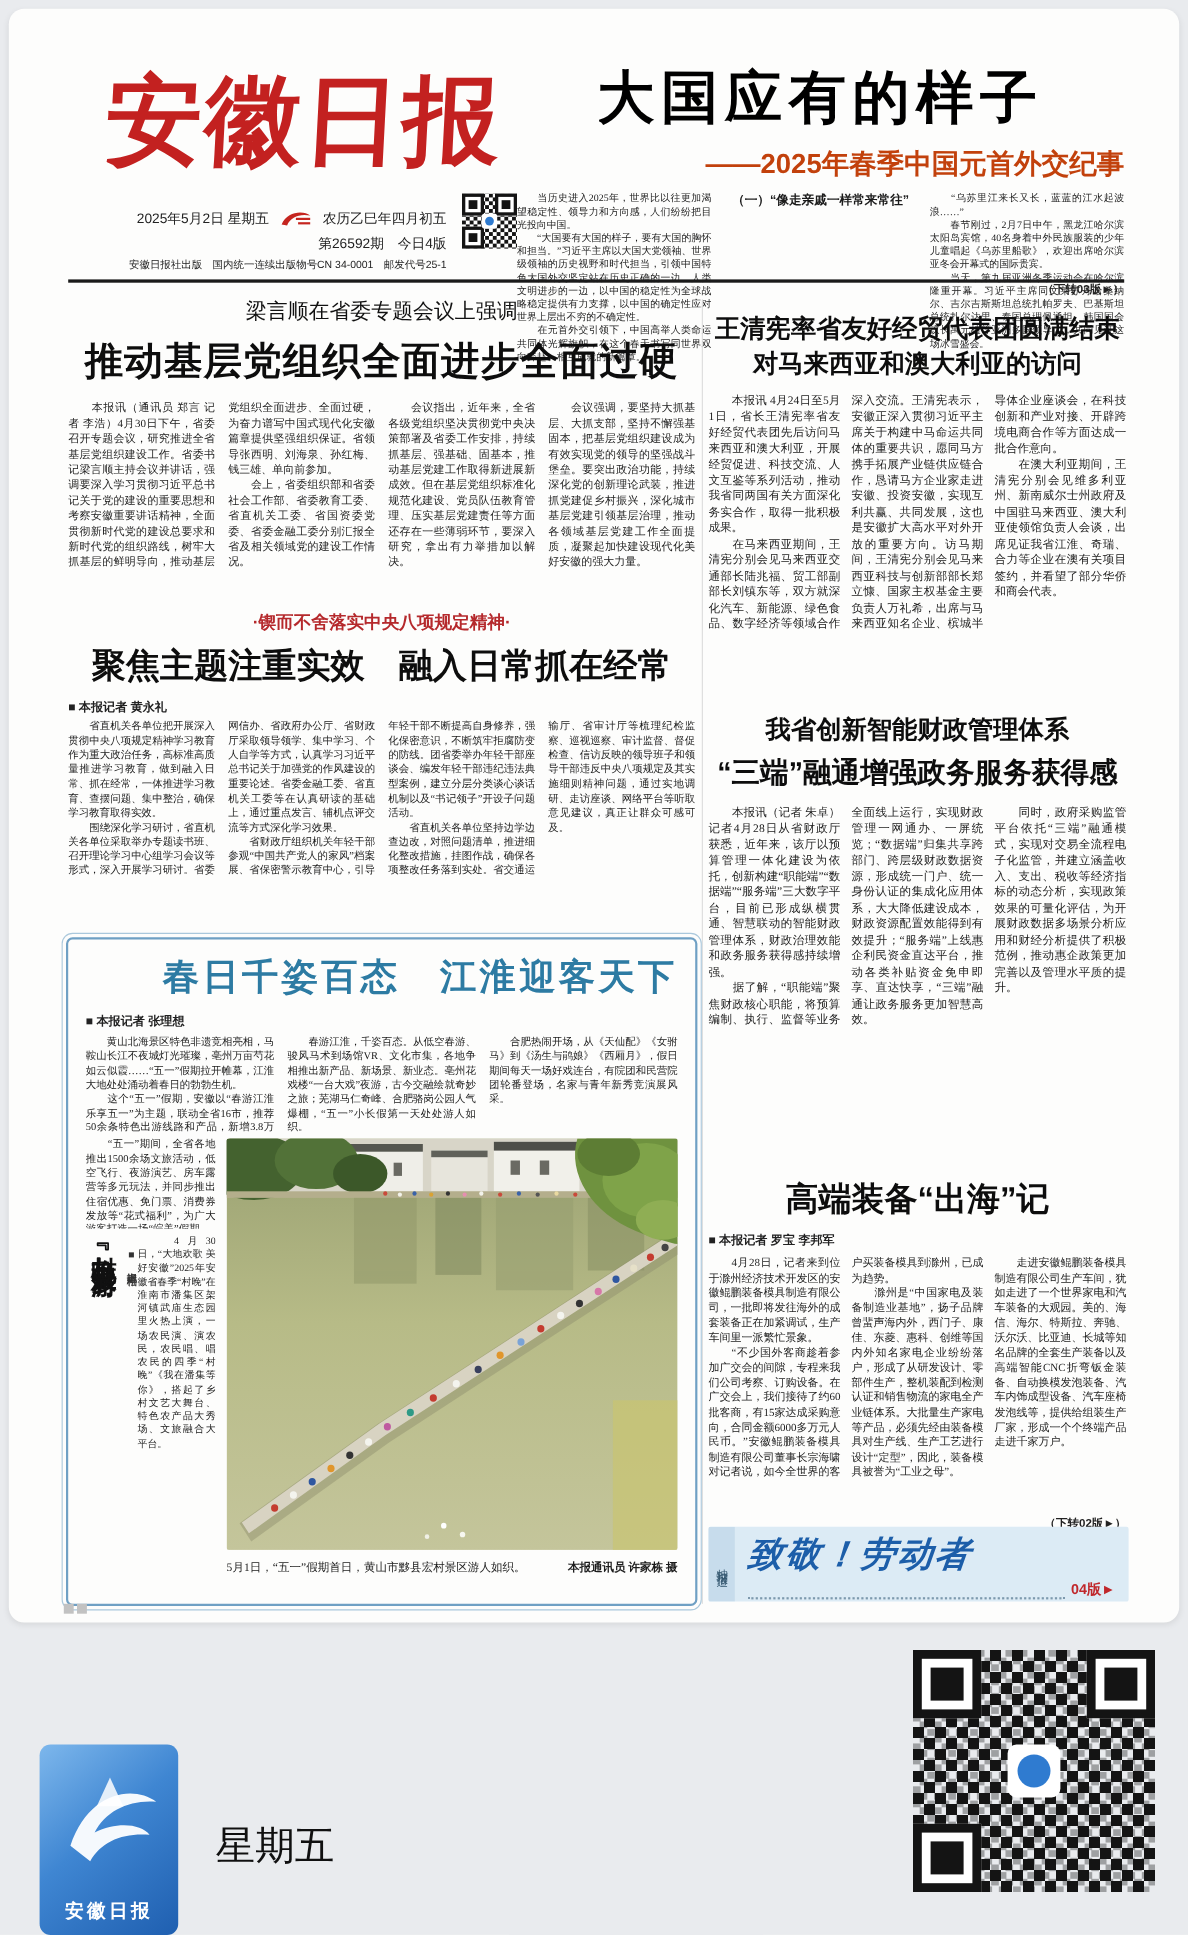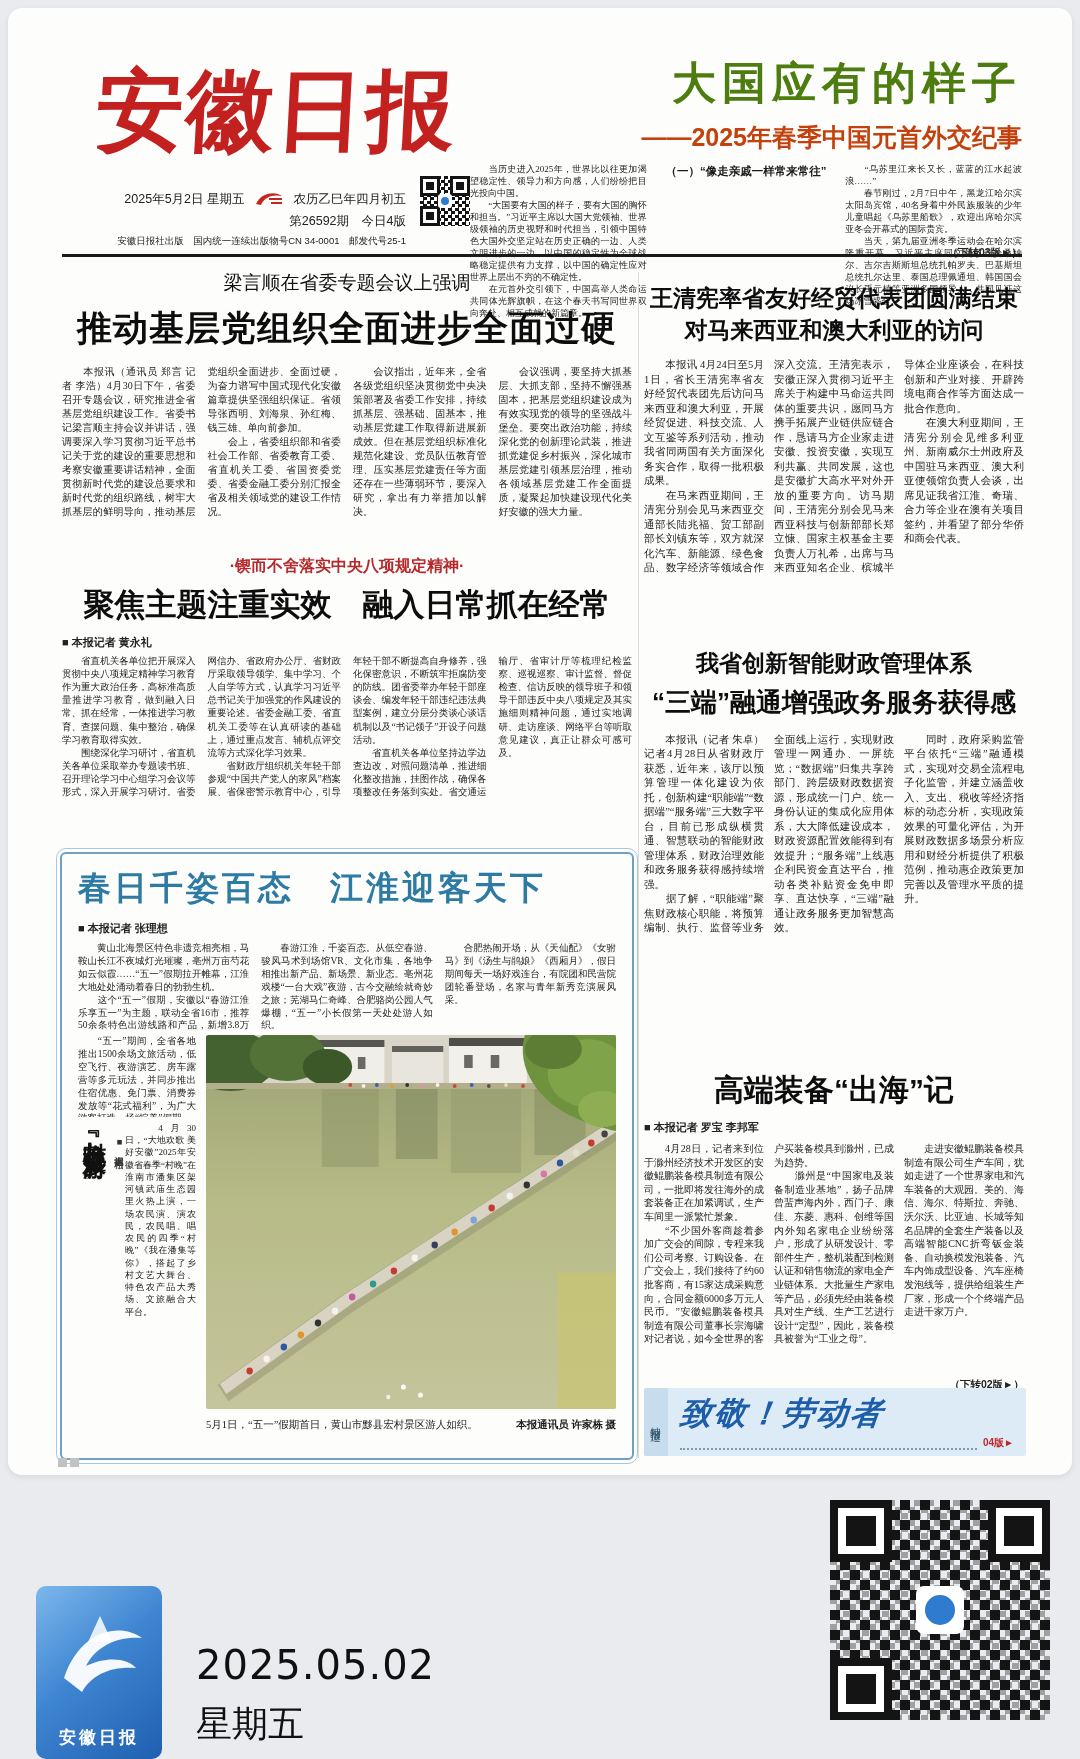--- a/index.html
+++ b/index.html
@@ -34,21 +34,21 @@
   .qr-big .fp{width:46px;height:46px;border:8px solid #141414;}
   .qr-big .fp::after{inset:8px;}
   .qr-big .ce{position:absolute;left:50%;top:50%;width:48px;height:48px;margin:-24px;background:#fff;border-radius:8px;}
   .qr-big .ce::after{content:"";position:absolute;inset:9px;background:#2f7bd0;border-radius:50%;}
   .fp.tl{left:0;top:0}.fp.tr{right:0;top:0}.fp.bl{left:0;bottom:0}
   
   .bt{font-family:"Liberation Serif",serif;color:#1c1c1c;text-align:justify;white-space:pre-line;overflow:hidden;}
   .jump{font-weight:bold;font-size:10.5px;text-align:right;color:#222;}
   
   .top-story{position:absolute;left:462px;top:46px;width:552px;}
-  .top-story .t{font-size:44px;font-weight:bold;text-align:right;letter-spacing:6px;color:#4d7c0f;}
+  .top-story .t{font-size:52px;font-weight:bold;text-align:center;letter-spacing:6px;color:#000000;}
   .top-story .st{font-size:25px;font-weight:bold;text-align:right;margin-top:8px;color:#c2410c;}
   .top-story .cols{margin-top:10px;height:82px;column-count:3;column-gap:11px;
         font-size:9px;line-height:1.33;position:relative;}
   .top-story .sh{font-weight:bold;font-family:"Liberation Sans",sans-serif;font-size:11.5px;
         text-align:center;margin:6px 0;white-space:nowrap;}
   .top-story .jump{position:absolute;right:0;bottom:-14px;}
   .rule{position:absolute;left:54px;top:246px;width:960px;height:0;border-top:3px solid #1a1a1a;}
   .vdiv{position:absolute;left:630px;top:264px;height:1186px;width:0;border-left:1px solid #dcdcdc;}
   
   .lead{position:absolute;left:54px;top:262px;width:570px;}
@@ -63,21 +63,21 @@
   
   .focus{position:absolute;left:54px;top:548px;width:570px;}
   .focus .kick{font-size:16px;font-weight:bold;text-align:center;color:#b5292c;}
   .focus .h{font-size:31px;font-weight:bold;text-align:center;margin-top:7px;color:#0d0d0d;}
   .focus .byline{font-size:11px;font-weight:bold;margin-top:9px;color:#222;}
   .focus .cols{margin-top:5px;height:184px;column-count:4;column-gap:12px;font-size:9.5px;line-height:1.38;}
   
   .feature{position:absolute;left:52px;top:844px;width:574px;height:608px;box-sizing:border-box;
         border:2px solid #6fa0c4;outline:1px solid #aac8dc;outline-offset:3px;border-radius:6px;
         padding:12px 16px;}
-  .feature .fh{font-family:"Liberation Serif",serif;font-size:33px;font-weight:bold;text-align:left;
+  .feature .fh{font-family:"Liberation Serif",serif;font-size:33px;font-weight:bold;text-align:right;
         letter-spacing:3px;color:#2d7ba3;}
   .feature .fby{font-size:11px;font-weight:bold;margin-top:10px;color:#222;}
   .feature .fcols{margin-top:6px;display:grid;grid-template-columns:1fr 1fr 1fr;gap:0 12px;height:88px;overflow:hidden;}
   .feature .fcols .bt{font-size:9.5px;line-height:1.36;}
   .fmain{display:flex;gap:10px;margin-top:5px;}
   .fleft{width:118px;flex:0 0 118px;display:flex;flex-direction:column;}
   .fleft .lt{font-size:9.5px;line-height:1.36;height:82px;}
   .sidebar{display:flex;height:214px;margin:5px 0 4px;}
   .sb-title{writing-mode:vertical-rl;font-size:23px;font-weight:bold;letter-spacing:2px;width:32px;
         line-height:30px;color:#111;}
@@ -102,21 +102,21 @@
   
   .banner{position:absolute;left:636px;top:1380px;width:382px;height:68px;background:#dcebf5;
         display:flex;align-items:stretch;border-radius:2px;overflow:hidden;}
   .b-label{writing-mode:vertical-rl;font-size:10.5px;letter-spacing:2px;color:#33566f;background:#c7dcec;
         width:24px;display:flex;align-items:center;justify-content:center;}
   .b-main{flex:1;padding:4px 12px 6px;display:flex;flex-direction:column;justify-content:space-between;}
   .b-title{font-family:"Liberation Serif",serif;font-style:italic;font-weight:bold;font-size:32px;
         color:#1c5ea9;letter-spacing:2px;transform:skewX(-6deg);}
   .b-dot{display:flex;align-items:flex-end;gap:6px;}
   .b-dot .dots{flex:1;border-bottom:2px dotted #7d99ad;height:8px;}
-  .b-page{font-size:10px;font-weight:bold;color:#c0272b;white-space:nowrap;}
+  .b-page{font-size:13px;font-weight:bold;color:#c0272b;white-space:nowrap;}
   .marks{position:absolute;left:50px;top:1450px;display:flex;gap:3px;}
   .marks i{width:9px;height:9px;background:#c2c2c2;display:block;}
   
   .app-logo{position:absolute;left:36px;top:1586px;width:126px;height:173px;border-radius:10px;
         background:linear-gradient(140deg,#7db7ec 0%,#3f86d2 45%,#1f5fb0 100%);overflow:hidden;}
   .app-logo svg{position:absolute;left:14px;top:22px;}
   .app-logo .lt{position:absolute;left:0;right:0;bottom:10px;text-align:center;color:#fff;
         font-weight:bold;font-size:17px;letter-spacing:3px;font-family:"Liberation Serif",serif;}
   .f-date{position:absolute;left:196px;top:1642px;color:#101010;font-family:"DejaVu Sans",sans-serif;}
   .f-date .d1{font-size:40px;letter-spacing:1px;}
@@ -341,21 +341,20 @@
 </div>
 
 <div class="app-logo">
   <svg width="98" height="96" viewBox="0 0 98 96">
     <path d="M14 70 C30 22 70 14 92 30 C68 28 46 38 36 58 C56 48 78 50 86 60 C62 58 42 66 32 84 Z" fill="#ffffff" opacity="0.95"></path>
     <path d="M50 8 L62 34 L38 34 Z" fill="#ffffff" opacity="0.85"></path>
   </svg>
   <div class="lt">安徽日报</div>
 </div>
 <div class="f-date">
-  <div class="d1">2025.05.02</div>
   <div class="d2">星期五</div>
 </div>
 <div class="qr qr-big">
   <div class="mods"></div>
     <div class="mods m2"></div>
   <div class="fp tl"></div>
     <div class="fp tr"></div>
     <div class="fp bl"></div>
     <div class="ce"></div>
 </div>

